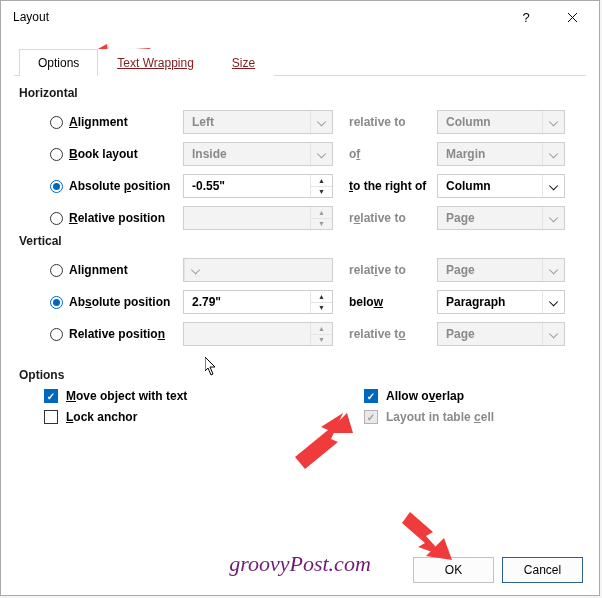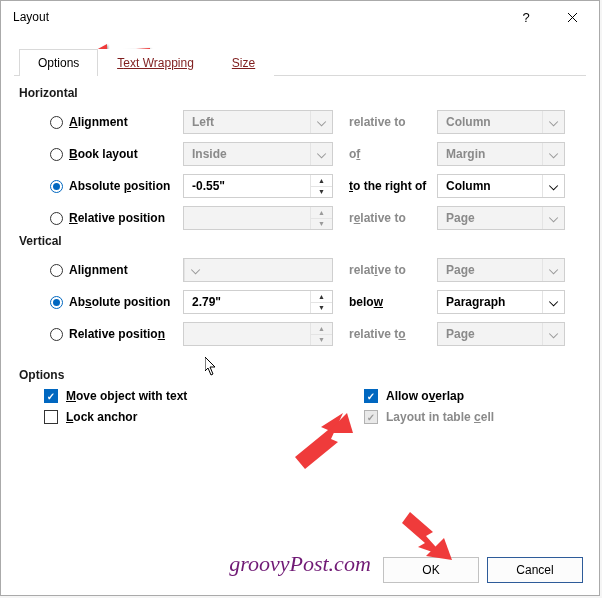--- a/index.html
+++ b/index.html
@@ -179,21 +179,21 @@
   }
   .checkbox .u { text-decoration: underline; }
   .footer {
     position: absolute;
     bottom: 12px;
     right: 16px;
     display: flex;
     gap: 8px;
   }
   .btn-std {
-    width: 96px;
+    width: 81px;
     height: 26px;
     border: 1px solid #c2c2c2;
     background: #fcfcfc;
     display: flex;
     align-items: center;
     justify-content: center;
   }
   .btn-std.cancel { border-color:#2e5c9a; }
   .watermark {
     position: absolute;

